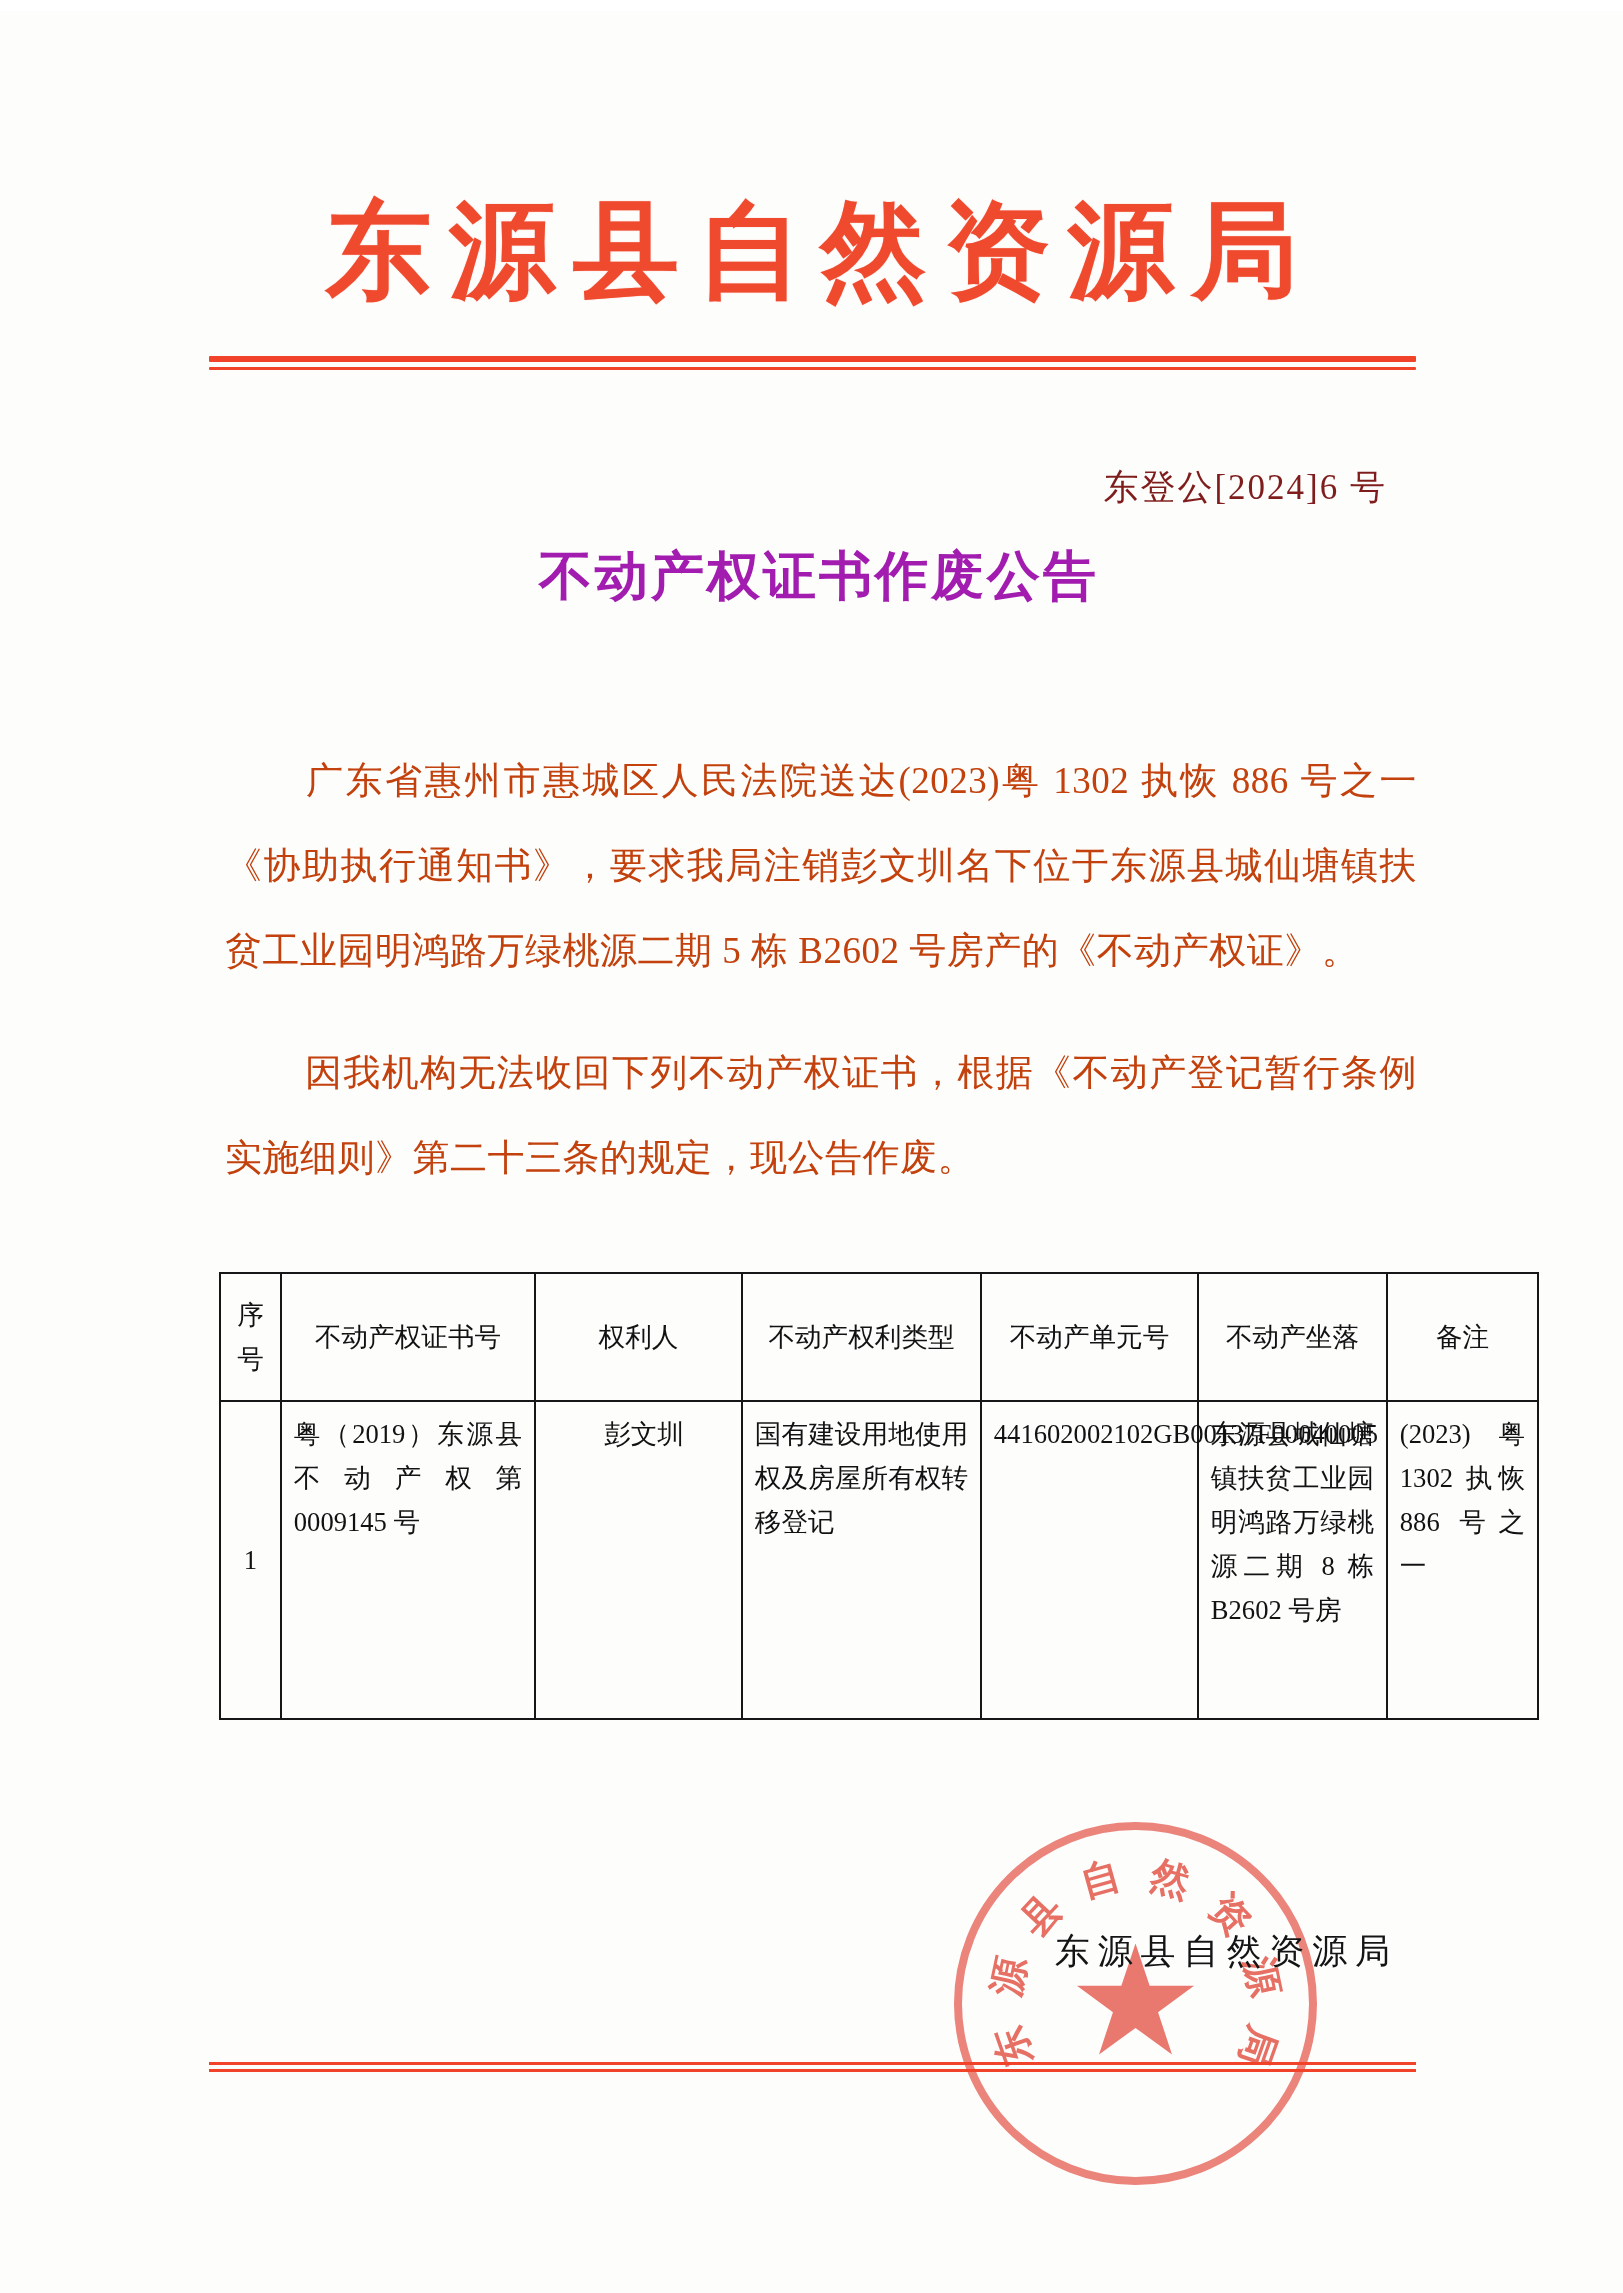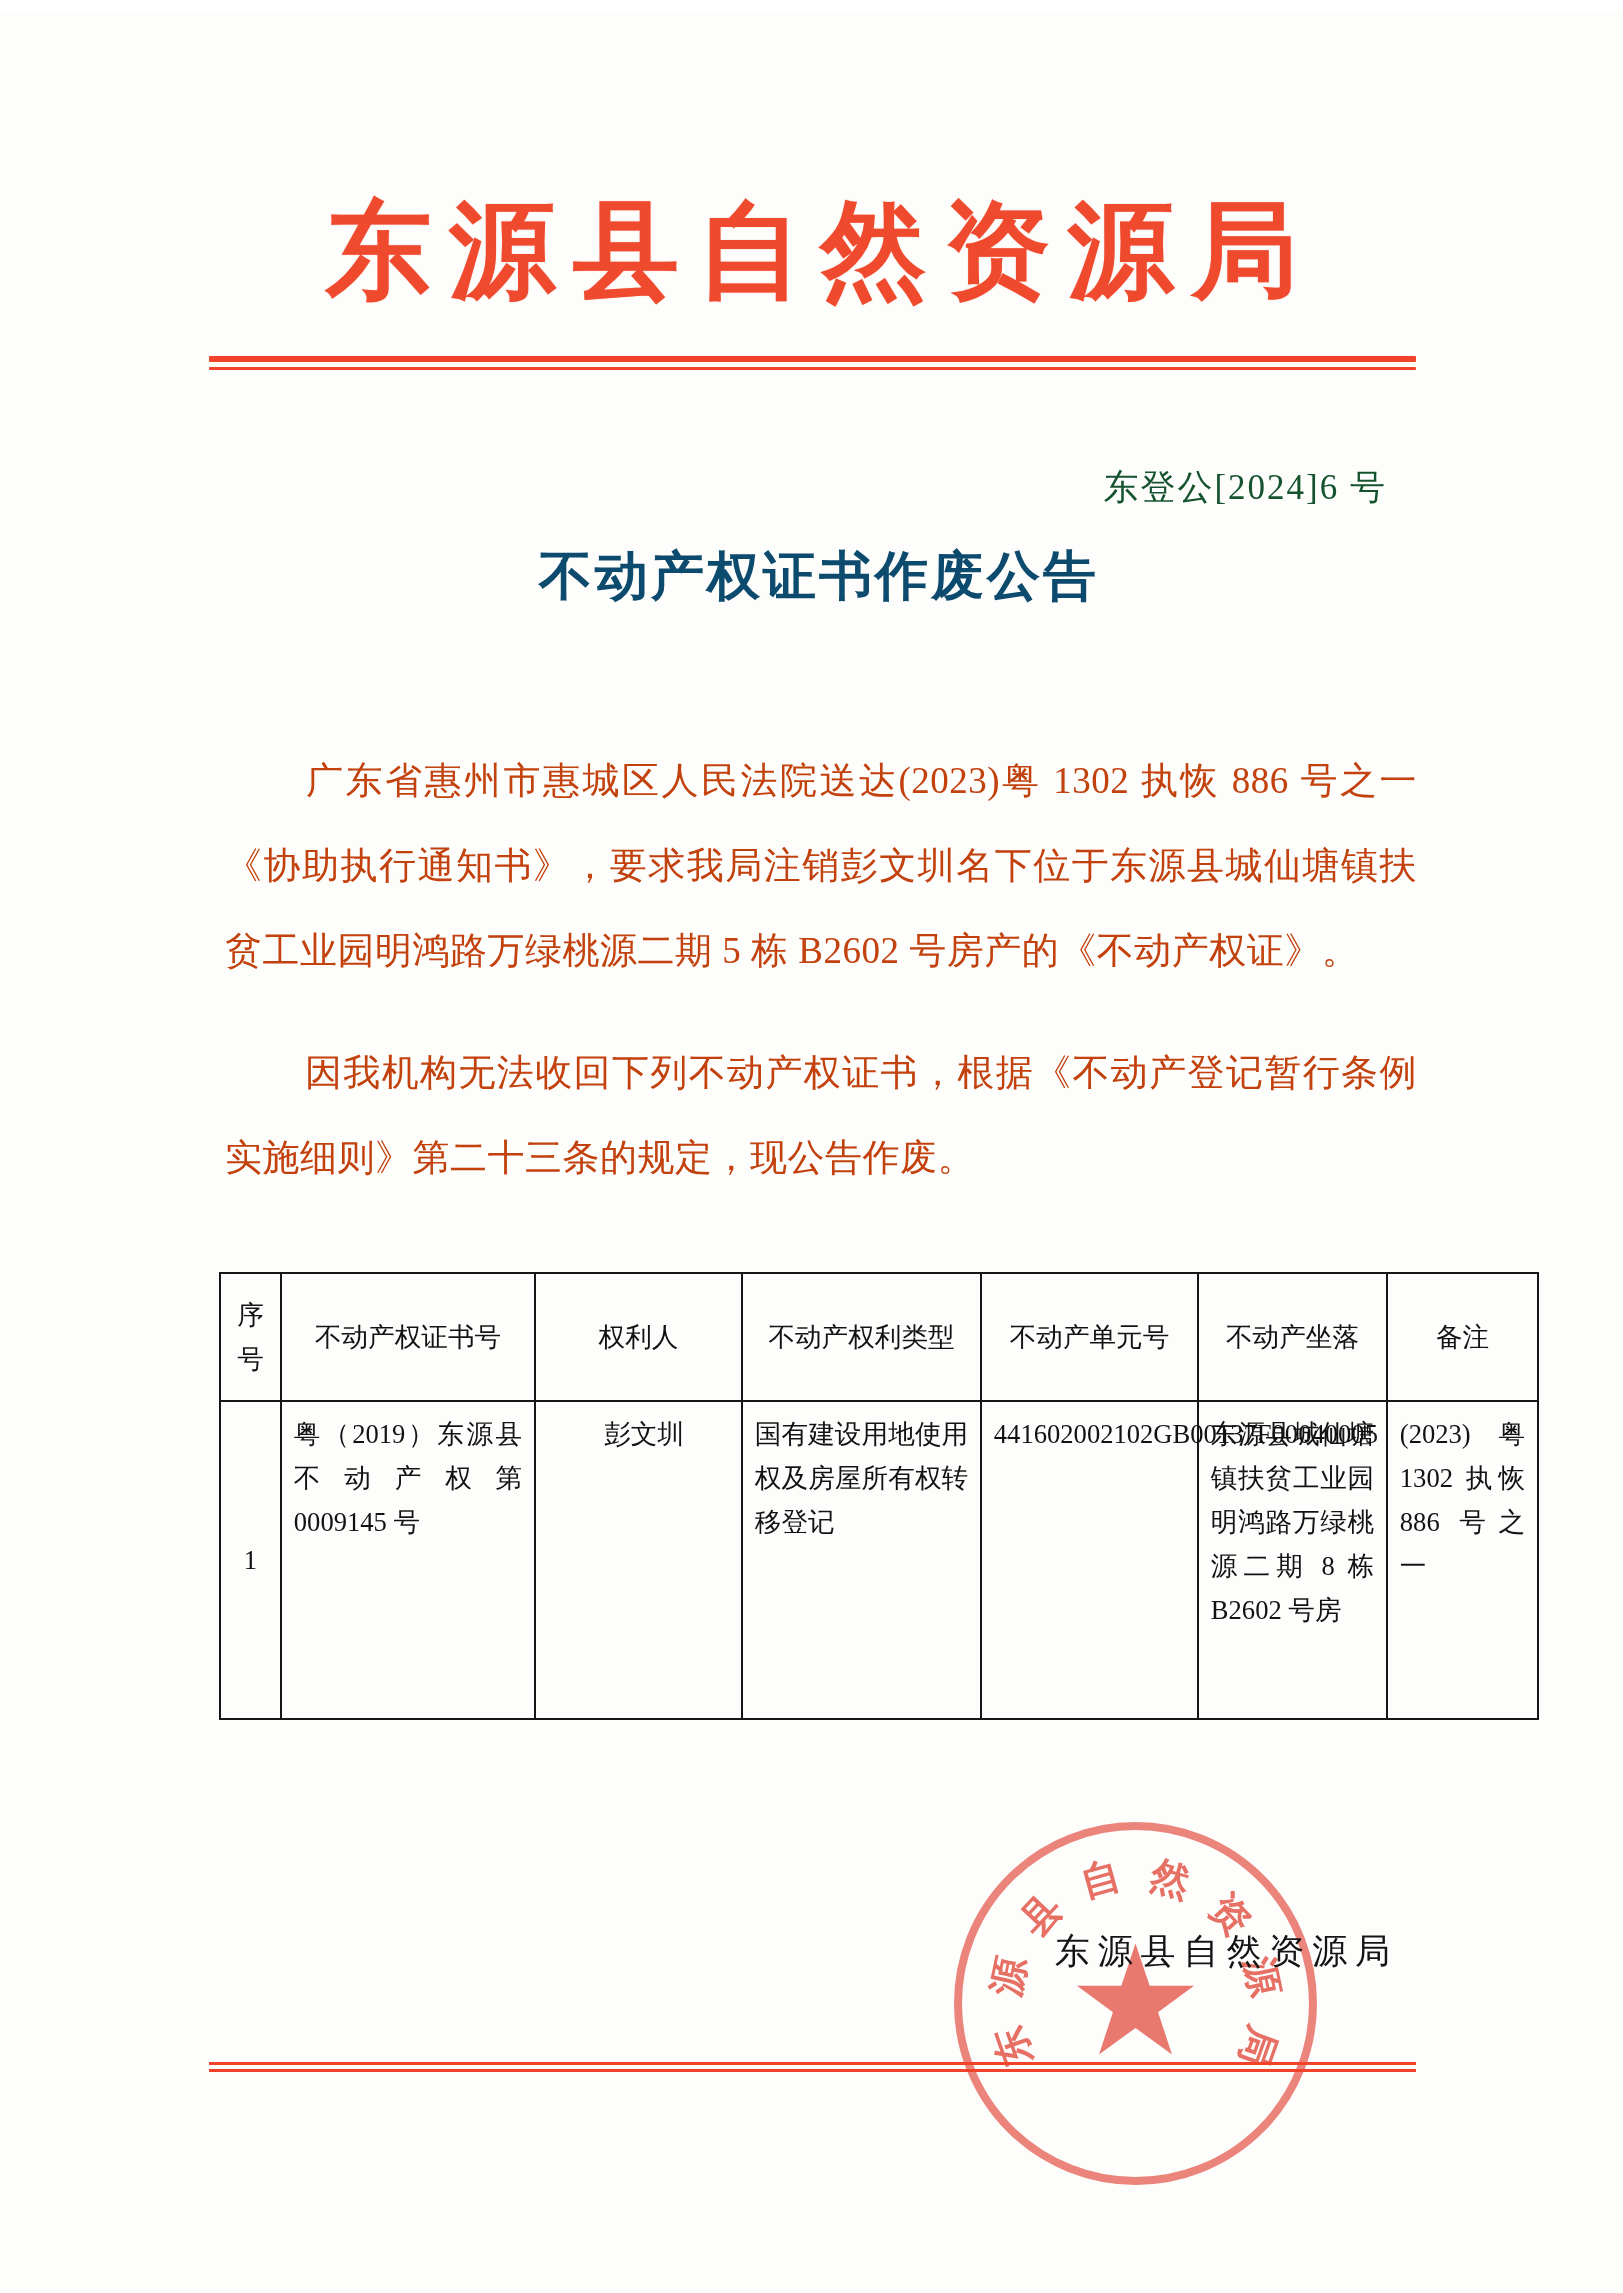--- a/index.html
+++ b/index.html
@@ -59,36 +59,36 @@
     border-radius: 1px;
   }
 
   
   .doc-number {
     position: absolute;
     right: 236px;
     top: 453px;
     font-size: 35px;
     letter-spacing: 2px;
-    color: #14532d;
+    color: #7f1d1d;
     font-family: "Liberation Serif", "DejaVu Serif", serif;
   }
 
   
   .headline {
     position: absolute;
     left: 15px;
     right: 0;
     top: 530px;
     text-align: center;
     font-family: "Liberation Sans", "DejaVu Sans", sans-serif;
     font-weight: 700;
     font-size: 53px;
     letter-spacing: 3px;
-    color: #0c4a6e;
+    color: #a21caf;
   }
 
   
   .body-block {
     position: absolute;
     left: 225px;
     width: 1192px;
     top: 690px;
   }
   .para {

